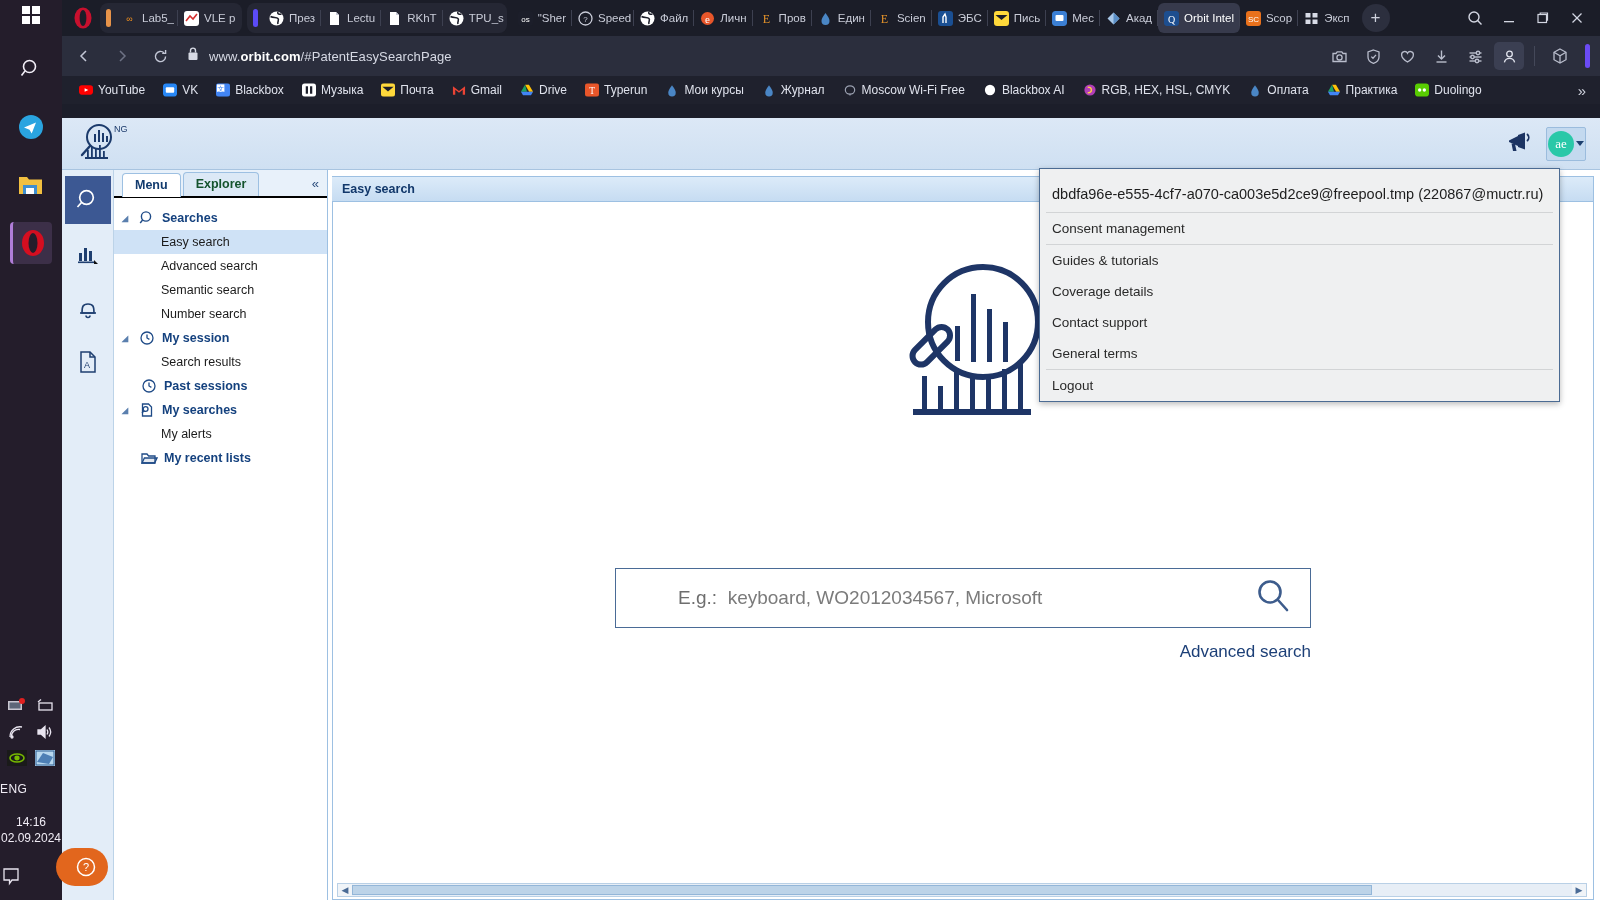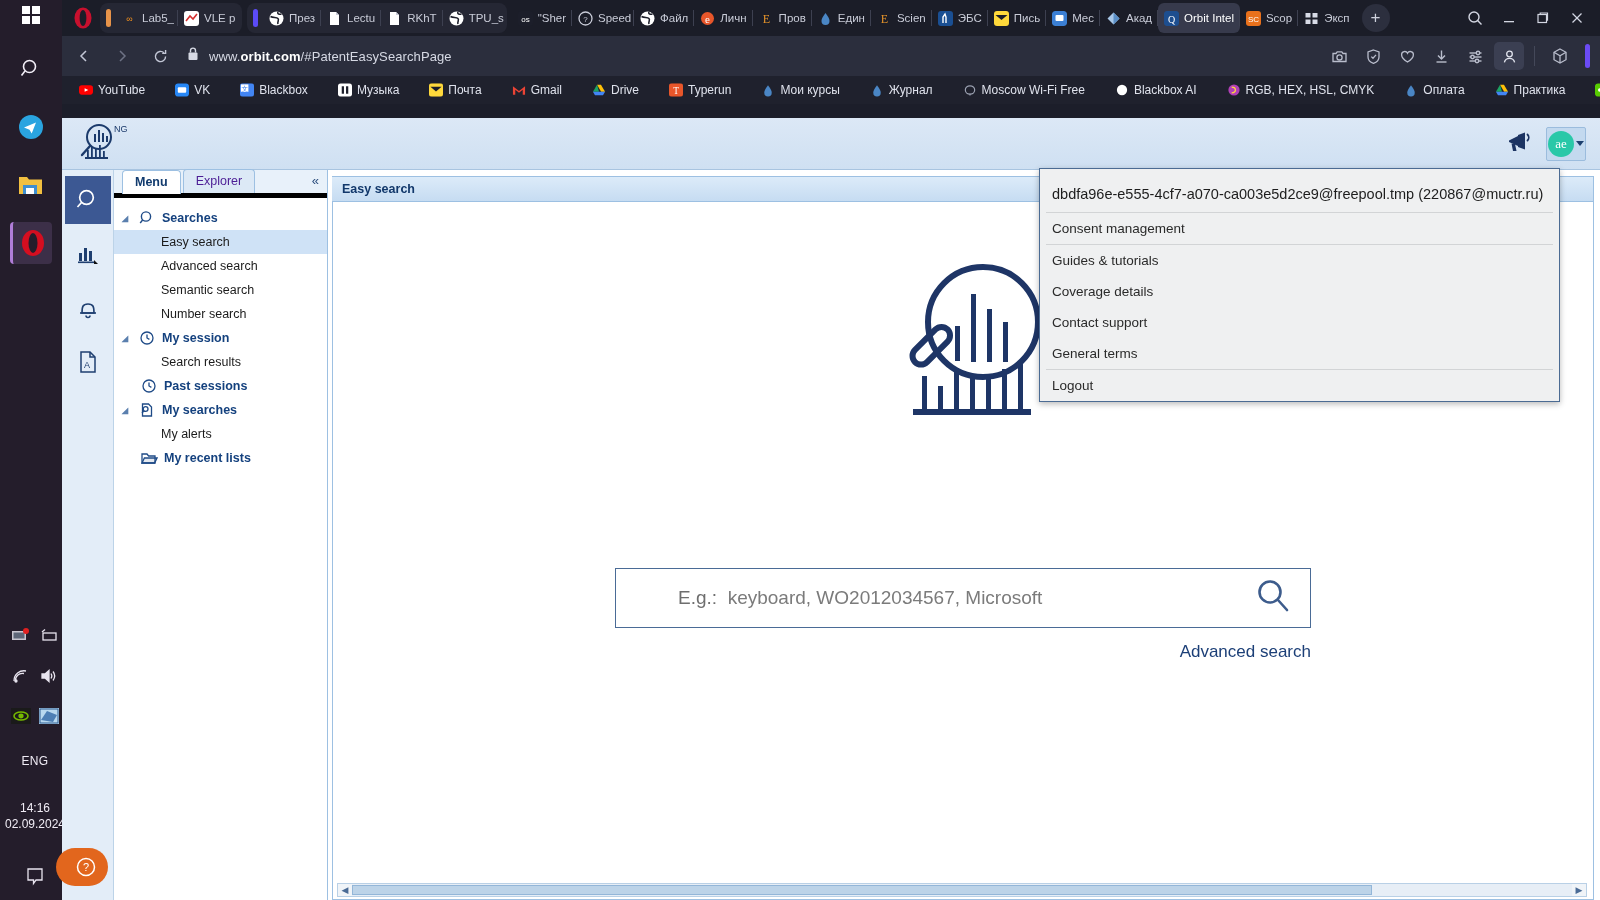--- a/index.html
+++ b/index.html
@@ -18,22 +18,22 @@
     display: flex; flex-direction: column; align-items: center;
   }
   .os-start {
     width: 62px; height: 30px; display: flex; align-items: center; justify-content: center;
   }
   .os-icons { margin-top: 18px; display: flex; flex-direction: column; gap: 16px; align-items: center; }
   .os-ico { width: 42px; height: 42px; display: flex; align-items: center; justify-content: center; border-radius: 4px; }
   .os-ico.active { background: #3c2f48; border-left: 3px solid #b07dd8; }
   .os-tray {
     position: absolute; bottom: 12px; left: 0; width: 62px;
-    display: flex; flex-direction: column; align-items: center; gap: 22px;
-    color: #e8e4ef; font-size: 11px; padding-left: 8px;
+    display: flex; flex-direction: column; gap: 8px;
+    color: #e8e4ef; font-size: 11px;
   }
   .tray-row { display: flex; gap: 8px; align-items: center; justify-content: center; }
   .tray-lang { font-size: 12px; letter-spacing: .4px; margin-top: 6px; color: #f0ecf5; }
   .tray-time { font-size: 12px; text-align: center; line-height: 16px; color: #f0ecf5; margin-top: 10px; }
   .tray-notif { margin-top: 12px; }
 
   
   .browser { position: absolute; left: 62px; top: 0; width: 1538px; height: 900px; background: #1c1e2a; }
   .tabstrip {
     position: relative; height: 36px; background: #1b1d28;
@@ -64,21 +64,21 @@
   .nav-btn.dim { color: #6d7285; }
   .url-wrap { flex: 1; display: flex; align-items: center; gap: 9px; }
   .url-text { color: #d6d9e4; font-size: 13px; letter-spacing: .1px; }
   .url-text b { color: #ffffff; font-weight: 700; }
   .nav-right { display: flex; align-items: center; gap: 4px; }
   .nav-right .nav-btn { width: 30px; height: 28px; border-radius: 5px; }
   .nav-right .nav-btn.on { background: #3b3f52; }
   .nav-div { width: 1px; height: 20px; background: #444859; margin: 0 6px; }
   .purplebar { width: 5px; height: 24px; border-radius: 3px; background: #6b4bf5; margin-left: 6px; }
 
-  .bookbar { height: 28px; background: #1f212d; display: flex; align-items: center; padding: 0 10px; gap: 16px; overflow: hidden; }
+  .bookbar { height: 28px; background: #1f212d; display: flex; align-items: center; padding: 0 10px; gap: 4px; overflow: hidden; }
   .bm { display: flex; align-items: center; gap: 5px; color: #dfe2ec; font-size: 12px; padding: 0 7px; white-space: nowrap; }
   .bm .favicon { width: 14px; height: 14px; flex: 0 0 14px; }
   .bm-more { margin-left: auto; color: #cfd2dd; font-size: 15px; padding-right: 4px; }
 
   
   .page { position: absolute; left: 62px; top: 118px; width: 1538px; height: 782px; background: #ffffff; }
 
   .app-header {
     height: 52px; background: linear-gradient(to bottom, #dce8f6 0%, #cfe0f2 100%);
     border-bottom: 1px solid #a8c4e0; display: flex; align-items: center; padding: 0 14px;
@@ -109,25 +109,25 @@
   .rail-ico.sel { background: #3c5893; color: #fff; }
   .help-fab {
     position: absolute; bottom: 14px; left: -6px; width: 52px; height: 38px;
     background: #e2661d; border-radius: 20px; display: flex; align-items: center; justify-content: flex-end;
     padding-right: 11px;
   }
 
   .left-panel { width: 214px; background: #fff; border-right: 1px solid #9dc0e2; display: flex; flex-direction: column; }
   .panel-tabs {
     height: 28px; background: #e8f1fa; display: flex; align-items: flex-end; padding-left: 8px; position: relative;
-    border-bottom: 5px solid #000000;
+    border-bottom: 2px solid #000000;
   }
   .ptab {
     font-size: 12.5px; padding: 4px 12px 5px; border: 1px solid #9dc0e2; border-bottom: none;
-    border-radius: 4px 4px 0 0; background: #dce9f6; color: #4c1d95; margin-right: 2px;
+    border-radius: 4px 4px 0 0; background: #dce9f6; color: #14532d; margin-right: 2px; font-weight: bold;
   }
   .ptab.on { background: #fff; color: #123b6e; font-weight: bold; position: relative; top: 1px; }
   .collapse { margin-left: auto; margin-right: 8px; color: #2a4c7c; font-size: 13px; padding-bottom: 5px; }
 
   .tree { padding: 8px 0 0 0; font-size: 12.5px; color: #222; }
   .tnode { display: flex; align-items: center; gap: 6px; height: 24px; padding-left: 8px; }
   .tnode.group { color: #14417e; font-weight: bold; }
   .tnode.leaf { padding-left: 47px; color: #1b1b1b; }
   .tnode.leaf.sel { background: #cfe2f6; }
   .tnode .arrow { width: 10px; color: #5a7fae; font-size: 8px; }

